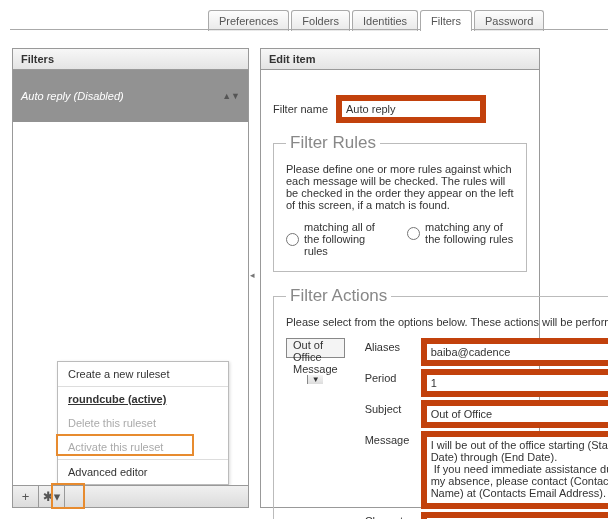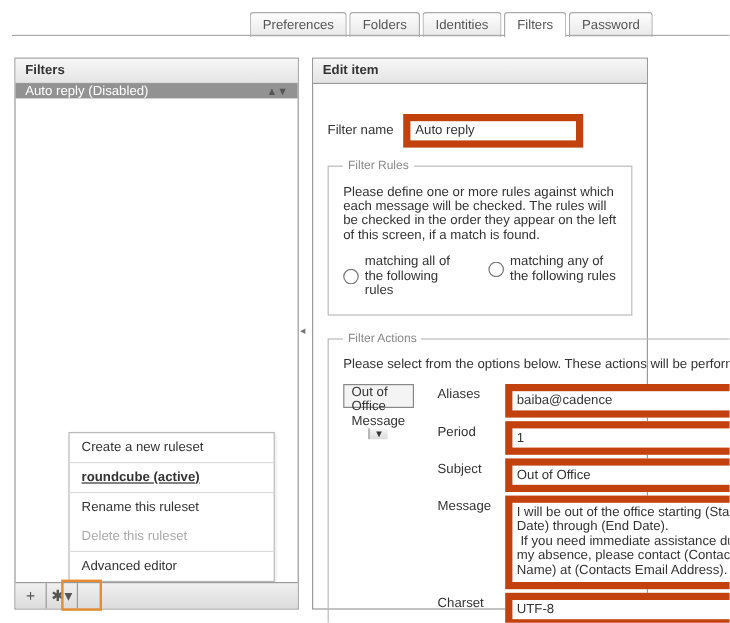--- a/index.html
+++ b/index.html
@@ -63,25 +63,26 @@
 }
 .edit-panel {
   top: 48px;
   left: 260px;
   width: 280px;
   height: 460px;
 }
 .ruleset-item {
   background: #929292;
   color: #fff;
-  padding: 0 8px;
+  padding: 20px 8px;
   font-size: 11px;
   display: flex;
   justify-content: space-between;
   align-items: center;
+  font-style: italic;
 }
 .ruleset-arrow {
   color: #555;
   font-size: 9px;
 }
 .filter-list {
   background: #fff;
 }
 .edit-content {
   padding: 10px 12px;
@@ -96,21 +97,21 @@
   font-size: 11px;
   color: #333;
 }
 fieldset {
   border: 1px solid #bbb;
   margin-bottom: 14px;
   padding: 10px 12px 14px 12px;
 }
 legend {
   color: #888;
-  font-size: 10px;
+  font-size: 17px;
   padding: 0 4px;
 }
 .hint {
   color: #333;
   margin-bottom: 10px;
 }
 .radio-row { display: flex; gap: 18px; align-items: flex-start; }
 .radio-row label { display: flex; align-items: center; gap: 5px; color: #333; }
 .select-wrap {
   display: inline-flex;
@@ -214,22 +215,25 @@
   <div class="panel-header">Filters</div>
   <div class="ruleset-item">
     <span>Auto reply (Disabled)</span>
     <span class="ruleset-arrow">▲▼</span>
   </div>
   <div class="filter-list"></div>
 
   <div class="context-menu">
     <div class="mi">Create a new ruleset</div>
     <div class="mi bold sep">roundcube (active)</div>
-    <div class="mi sep">Rename this ruleset</div>
     <div class="mi disabled">Delete this ruleset</div>
+    <div style="position:relative">
+      <div class="mi disabled">Activate this ruleset</div>
+      <div class="hl-activate" style="top:-1px;"></div>
+    </div>
     <div class="mi sep">Advanced editor</div>
   </div>
 
   <div class="toolbar">
     <div class="toolbar-btn">+</div>
     <div class="toolbar-btn">✱▾</div>
   </div>
   <div class="gear-hl"></div>
 </div>
 

